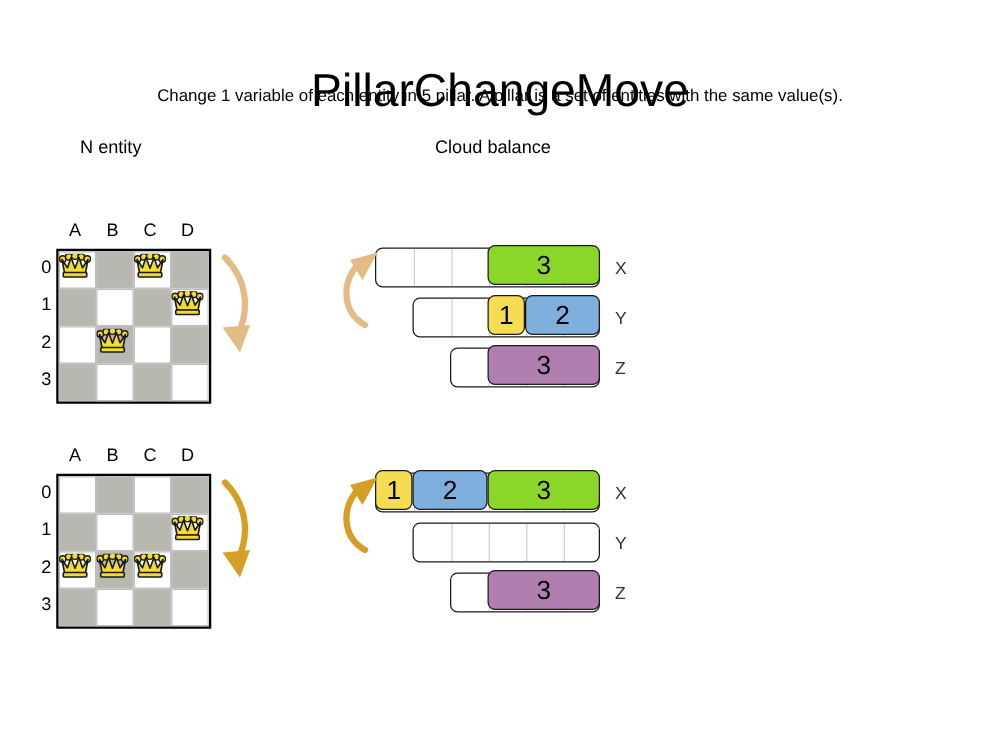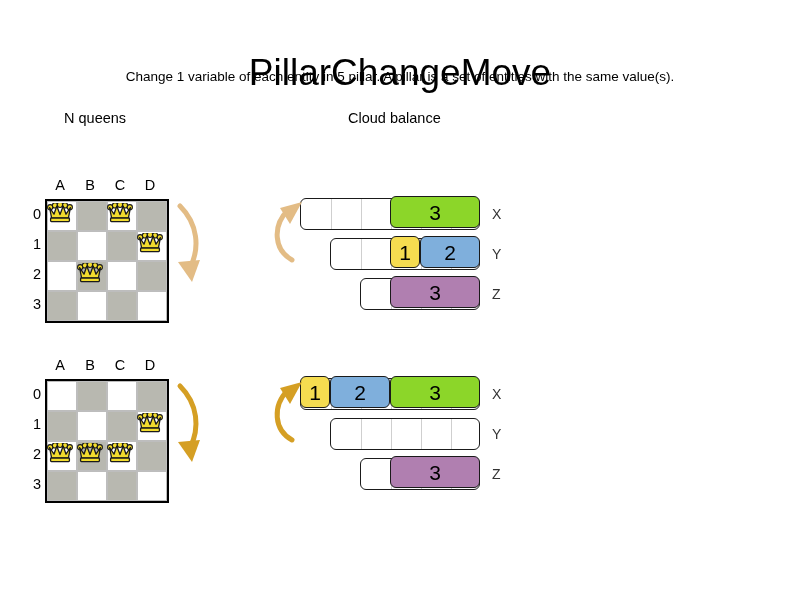--- a/index.html
+++ b/index.html
@@ -135,21 +135,21 @@
 
   
   .arrow-svg { position: absolute; overflow: visible; }
 </style>
 </head>
 <body>
 
 <h1 id="page-title">PillarChangeMove</h1>
 <div id="page-subtitle">Change 1 variable of each entity in 5 pillar. A pillar is a set of entities with the same value(s).</div>
 
-<div id="caption-nqueens" class="section-caption">N queens</div>
+<div id="caption-nqueens" class="section-caption">N entity</div>
 <div id="caption-cloud" class="section-caption">Cloud balance</div>
 
 <div class="board-wrap" style="left:45px; top:199px;">
   <div class="board" id="board-before">
       <div class="cell light" style="left: 0px; top: 0px;"></div>
       <div class="cell dark" style="left: 30px; top: 0px;"></div>
       <div class="cell light" style="left: 60px; top: 0px;"></div>
       <div class="cell dark" style="left: 90px; top: 0px;"></div>
       <div class="cell dark" style="left: 0px; top: 30px;"></div>
       <div class="cell light" style="left: 30px; top: 30px;"></div>

